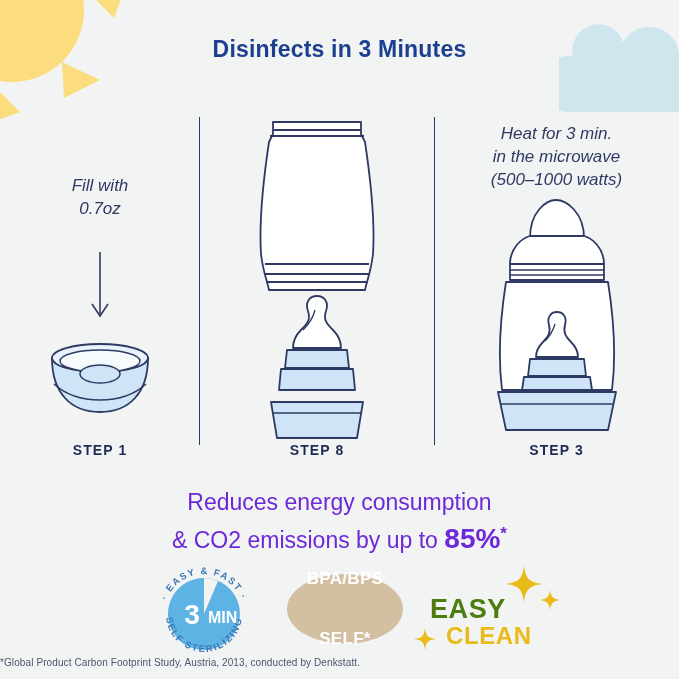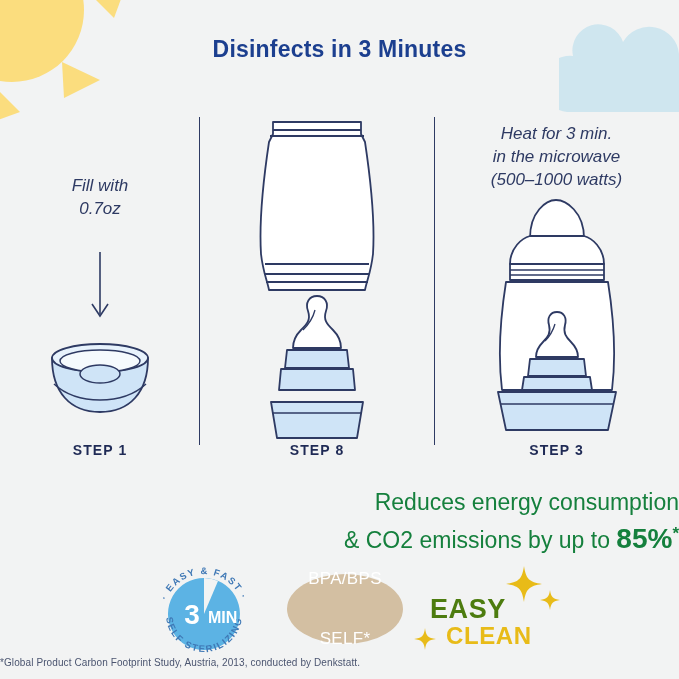--- a/index.html
+++ b/index.html
@@ -111,22 +111,22 @@
     font-weight: bold;
     letter-spacing: 1.1px;
   }
 
   
   .claim {
     position: absolute;
     left: 0;
     right: 0;
     top: 487px;
-    text-align: right;
-    color: #15803d;
+    text-align: center;
+    color: #6d28d9;
     font-size: 23px;
     line-height: 31px;
   }
   .claim .big {
     font-size: 28px;
     font-weight: bold;
   }
   .claim .star {
     font-size: 17px;
     vertical-align: super;
@@ -163,21 +163,21 @@
   }
   .badge-bpa .oval-text {
     position: absolute;
     inset: 0;
     display: flex;
     flex-direction: column;
     align-items: center;
     justify-content: center;
     color: #ffffff;
     font-size: 17px;
-    font-weight: normal;
+    font-weight: bold;
     line-height: 20px;
     letter-spacing: 0.3px;
     gap: 40px;
   }
   .badge-clean {
     position: absolute;
     left: 424px;
     top: 4px;
     width: 136px;
     height: 88px;

